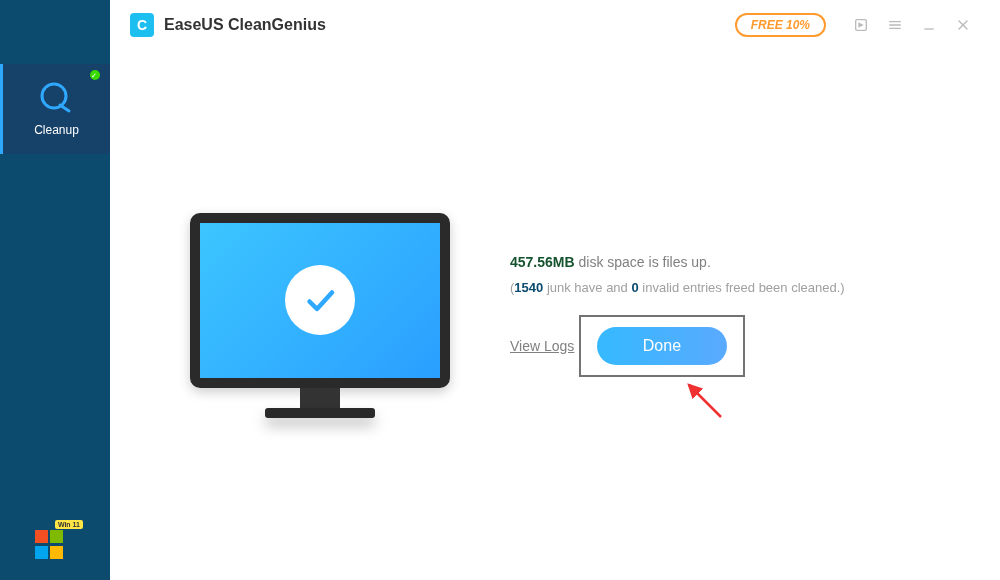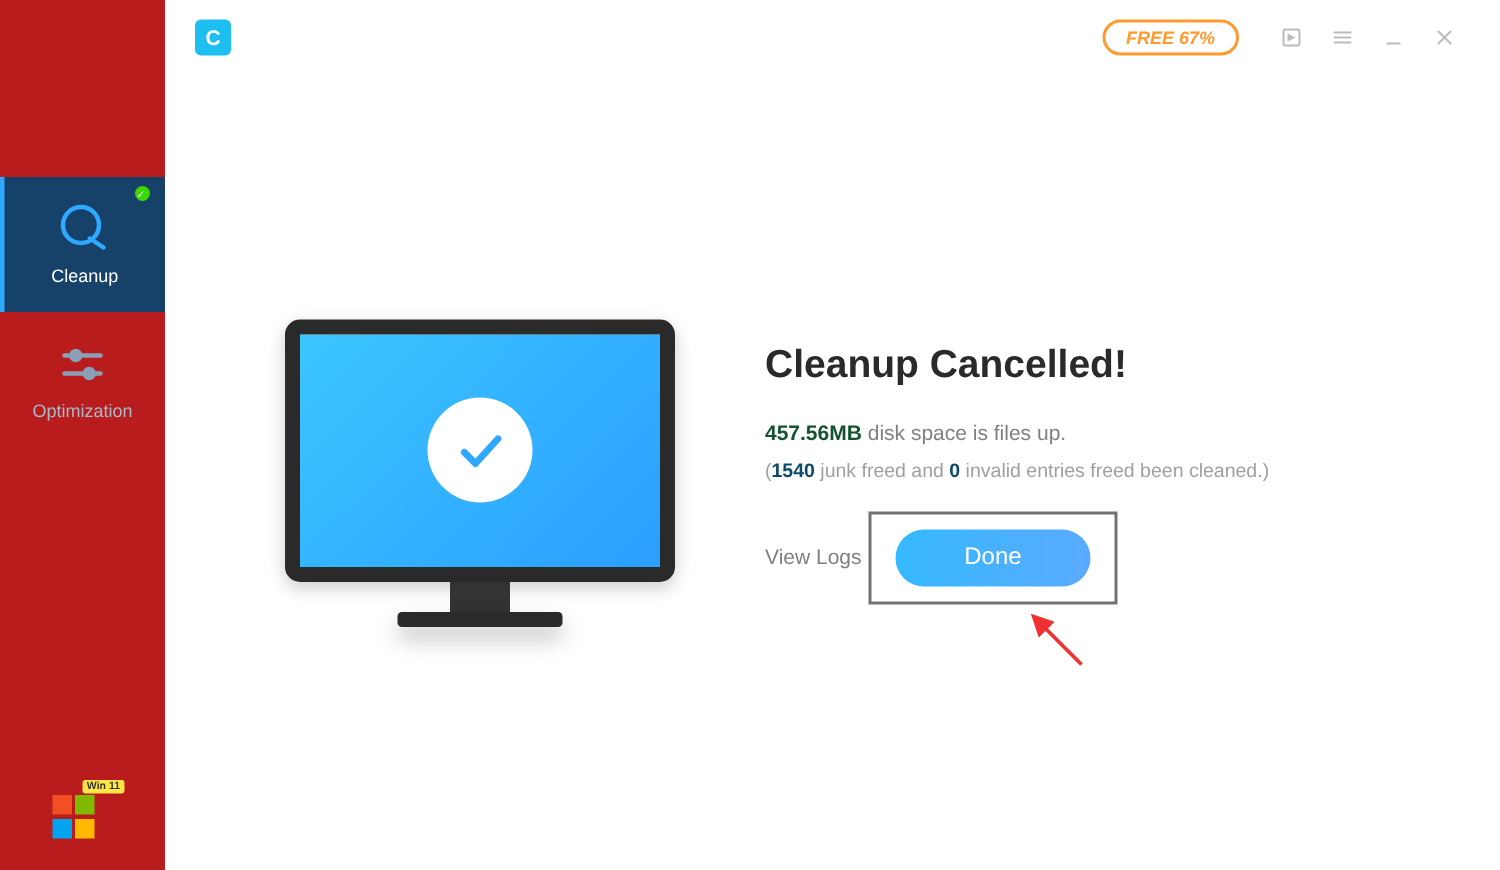--- a/index.html
+++ b/index.html
@@ -1,20 +1,20 @@
 <!DOCTYPE html>
 <html><head>
 <meta charset="utf-8">
 <style>
 * { margin: 0; padding: 0; box-sizing: border-box; font-family: -apple-system, BlinkMacSystemFont, "Segoe UI", Arial, sans-serif; }
 body { background: #f0f0f0; width: 1000px; height: 580px; overflow: hidden; }
 .app { display: flex; width: 100%; height: 100%; background: #fff; }
 
 
-.sidebar { width: 110px; background: #b91c1c; display: flex; flex-direction: column; padding-top: 118px; position: relative; }
+.sidebar { width: 110px; background: #0c4a6e; display: flex; flex-direction: column; padding-top: 64px; position: relative; }
 .sidebar-item { display: flex; flex-direction: column; align-items: center; justify-content: center; height: 90px; color: #a8b8c8; font-size: 12px; cursor: pointer; position: relative; }
 .sidebar-item.active { background: #164169; color: #fff; border-left: 3px solid #2fa8ff; }
 .sidebar-item .icon-wrap { width: 36px; height: 36px; display: flex; align-items: center; justify-content: center; margin-bottom: 6px; }
 .sidebar-item.active .check-badge { position: absolute; top: 6px; right: 10px; width: 10px; height: 10px; background: #3ad900; border-radius: 50%; }
 .sidebar-item .check-badge::after { content: "✓"; color: #fff; font-size: 7px; position: relative; top: -3px; left: 1px; }
 .sidebar-label { font-size: 12px; }
 
 
 .win-badge { position: absolute; bottom: 20px; left: 35px; display: flex; flex-wrap: wrap; width: 30px; height: 30px; gap: 2px; }
 .win-badge div { width: 13px; height: 13px; }
@@ -45,21 +45,21 @@
 .screen .tick-circle svg { width: 36px; height: 36px; }
 .stand-neck { width: 40px; height: 20px; background: #333; margin: 0 auto; }
 .stand-base { width: 110px; height: 10px; background: #2a2a2a; border-radius: 3px; margin: 0 auto; box-shadow: 0 8px 14px rgba(0,0,0,.25); }
 
 .result { flex: 1; padding-left: 20px; }
 .result h2 { font-size: 26px; color: #2a2a2a; margin-bottom: 22px; }
 .result-line1 { color: #808080; font-size: 14px; margin-bottom: 10px; }
 .result-line1 b { color: #14532d; font-weight: bold; }
 .result-line2 { color: #a0a0a0; font-size: 13px; margin-bottom: 20px; }
 .result-line2 b { color: #0c4a6e; font-weight: bold; }
-.view-logs { color: #808080; font-size: 14px; cursor: pointer; display: inline-block; margin-bottom: 16px; }
+.view-logs { color: #808080; text-decoration: underline; font-size: 14px; cursor: pointer; display: inline-block; margin-bottom: 16px; }
 
 .done-box { border: 2px solid #737373; padding: 10px 16px; display: inline-block; position: relative; }
 .done-btn { background: linear-gradient(90deg, #35b9ff 0%, #5aaaff 100%); color: #fff; border: none; padding: 10px 46px; font-size: 16px; border-radius: 20px; cursor: pointer; }
 .arrow { position: absolute; left: 98px; top: 58px; }
 .arrow svg { width: 50px; height: 50px; }
 </style>
 </head>
 <body>
 
 <div class="app">
@@ -71,48 +71,38 @@
       <span class="icon-wrap">
         <svg viewBox="0 0 24 24" fill="none" stroke="#2fa8ff" stroke-width="2">
             <circle cx="10" cy="10" r="8"></circle>
             <path d="M14 16 L20 20" stroke-linecap="round"></path>
           </svg>
       </span>
       <span class="sidebar-label">Cleanup</span>
     </div>
 
 
-    <div class="sidebar-item">
-      <span class="icon-wrap">
-        <svg viewBox="0 0 24 24" fill="none" stroke="#8aa0b4" stroke-width="2" stroke-linecap="round">
-            <line x1="4" y1="8" x2="20" y2="8"></line>
-            <circle cx="9" cy="8" r="2" fill="#8aa0b4"></circle>
-            <line x1="4" y1="16" x2="20" y2="16"></line>
-            <circle cx="15" cy="16" r="2" fill="#8aa0b4"></circle>
-          </svg>
-      </span>
-      <span class="sidebar-label">Optimization</span>
-    </div>
 
 
     <div class="win-badge">
       <div class="r"></div>
         <div class="g"></div>
         <div class="b"></div>
         <div class="y"></div>
       <span class="tag">Win 11</span>
     </div>
   </div>
 
   <div class="main">
 
     <div class="titlebar">
       <div class="app-logo">C</div>
+      <div class="app-title">EaseUS CleanGenius</div>
       <div class="titlebar-spacer"></div>
-      <div class="free-badge">FREE 67%</div>
+      <div class="free-badge">FREE 10%</div>
       <div class="tb-icon">
         <svg viewBox="0 0 24 24" fill="none" stroke="#bbb" stroke-width="2">
             <rect x="4" y="4" width="16" height="16" rx="2"></rect>
             <path d="M8 8l8 4-8 4z" fill="#bbb" stroke="none"></path>
           </svg>
       </div>
       <div class="tb-icon">
         <svg viewBox="0 0 24 24" stroke="#bbb" stroke-width="2" stroke-linecap="round">
             <line x1="4" y1="7" x2="20" y2="7"></line>
             <line x1="4" y1="12" x2="20" y2="12"></line>
@@ -141,26 +131,25 @@
                   <polyline points="5 13 10 18 20 7"></polyline>
                 </svg>
             </div>
           </div>
           <div class="stand-neck"></div>
           <div class="stand-base"></div>
         </div>
       </div>
 
       <div class="result">
-        <h2>Cleanup Cancelled!</h2>
         <p class="result-line1">
           <b>457.56MB</b><span> disk space is files up.</span>
         </p>
         <p class="result-line2">
-          (<b>1540</b><span> junk freed and </span><b>0</b><span> invalid entries freed been cleaned.)</span>
+          (<b>1540</b><span> junk have and </span><b>0</b><span> invalid entries freed been cleaned.)</span>
         </p>
         <span class="view-logs">View Logs</span>
 
         <div class="done-box">
           <button class="done-btn">Done</button>
           <div class="arrow">
             <svg viewBox="0 0 50 50">
                 <defs>
                   <marker id="ah" markerWidth="6" markerHeight="6" refX="5" refY="3" orient="auto">
                     <path d="M0,0 L6,3 L0,6 Z" fill="#ef3131"></path>

